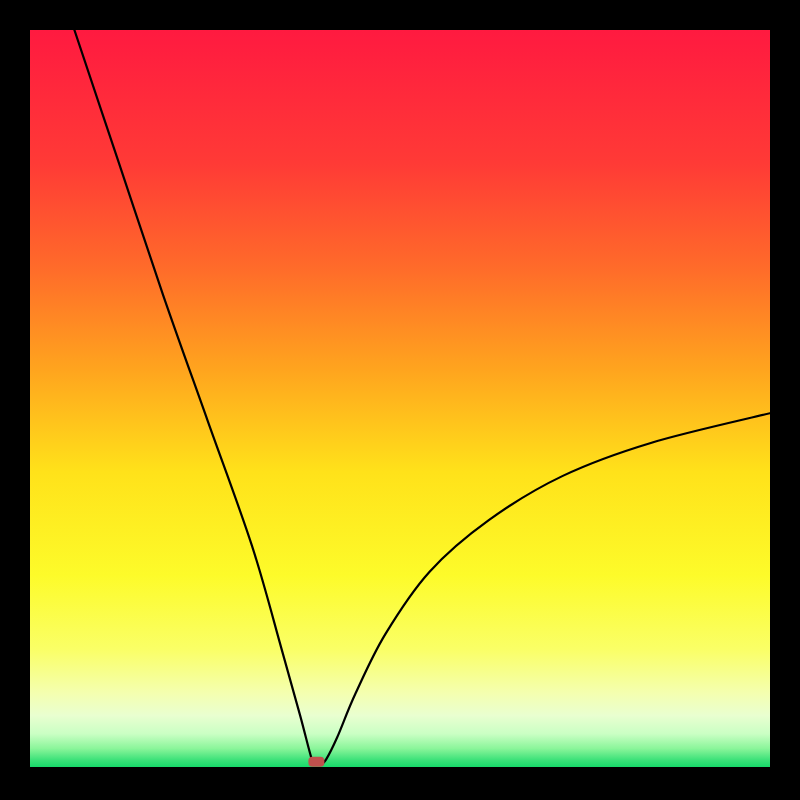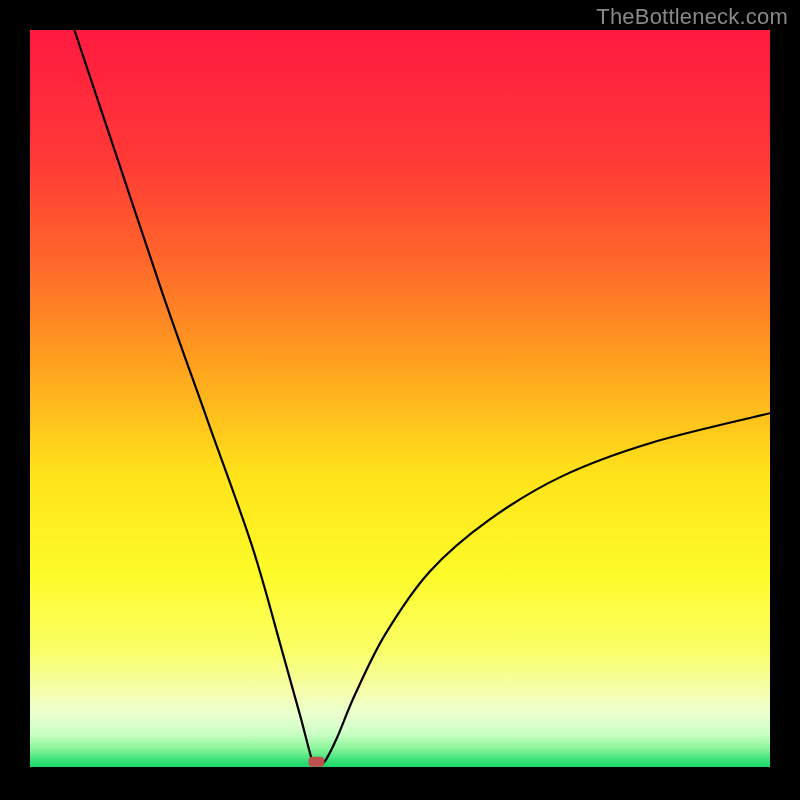--- a/index.html
+++ b/index.html
@@ -42,21 +42,20 @@
     display: block;
     width: 740px;
     height: 737px;
   }
 </style>
 </head>
 <body>
 
 <div class="outer-frame">
 
-  <div class="watermark">TheBottleneck.com</div>
 
   <div class="plot-area">
     <svg class="plot-svg" viewBox="0 0 740 737" preserveAspectRatio="none">
       <defs>
         <linearGradient id="bg-grad" x1="0" y1="0" x2="0" y2="1">
 
         <stop offset="0%" stop-color="#ff1a40"></stop>
             <stop offset="18%" stop-color="#ff3a36"></stop>
             <stop offset="32%" stop-color="#ff6a2a"></stop>
             <stop offset="46%" stop-color="#ffa41e"></stop>

